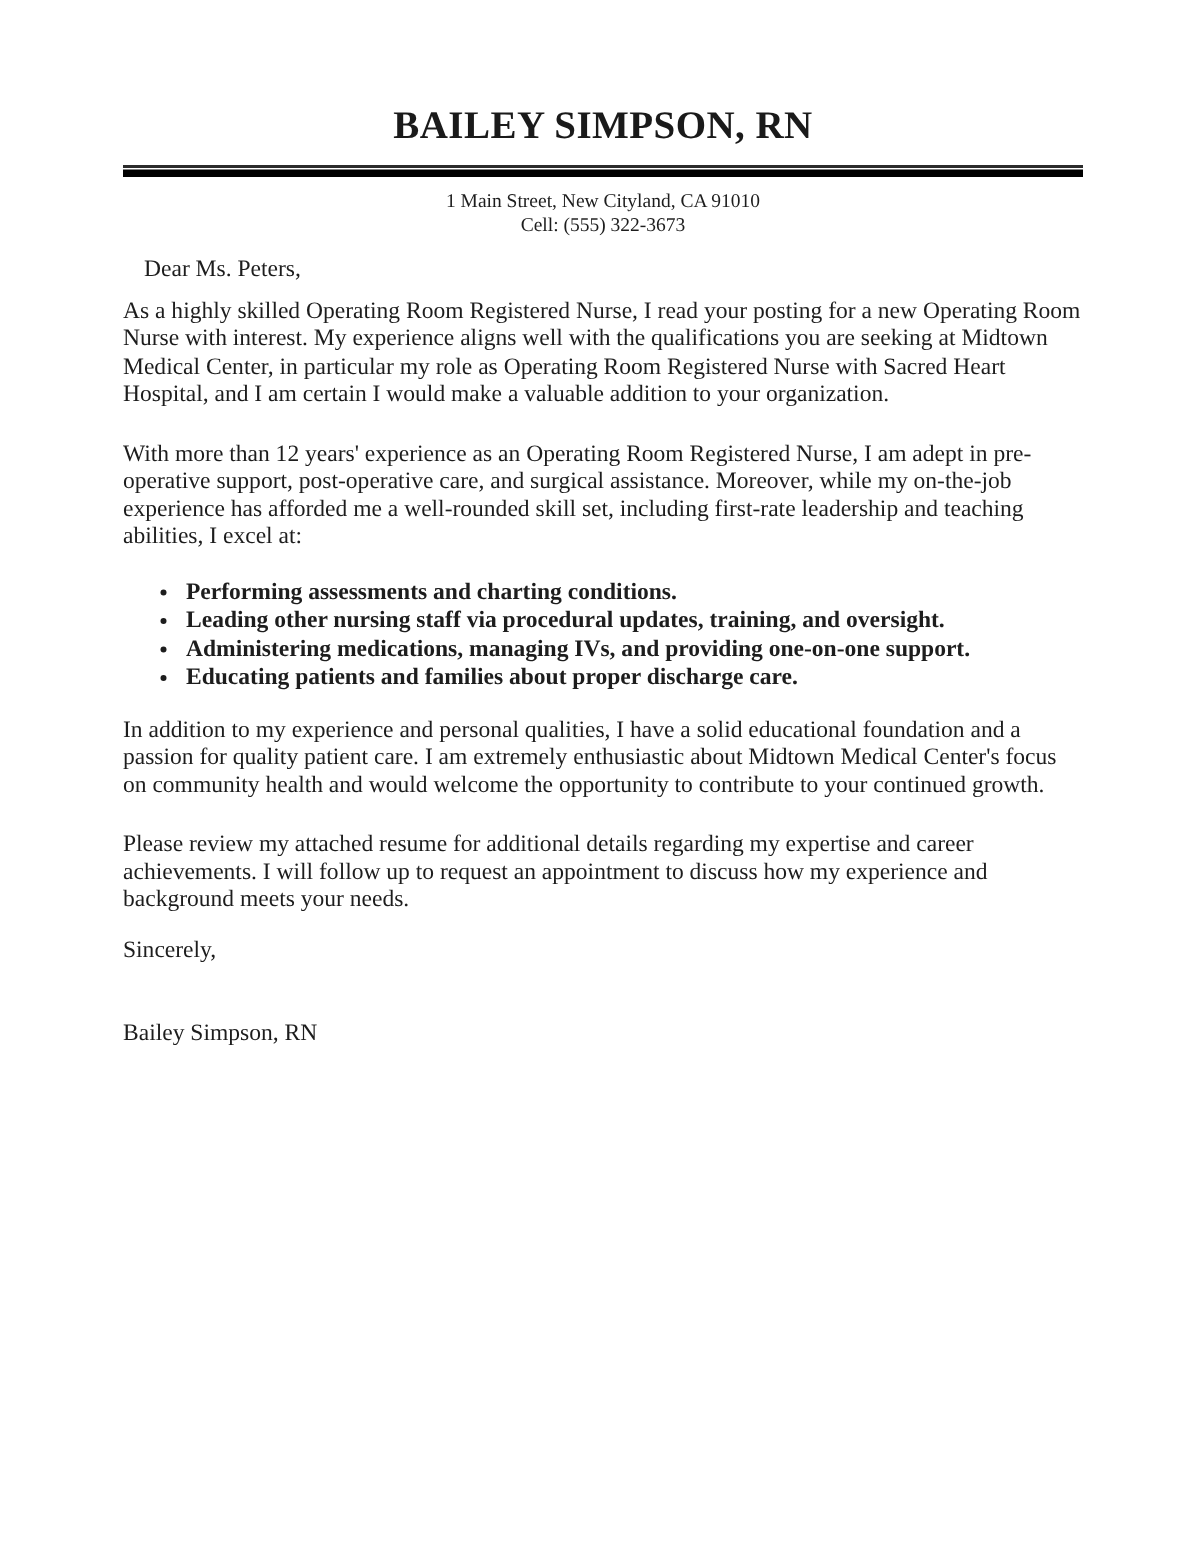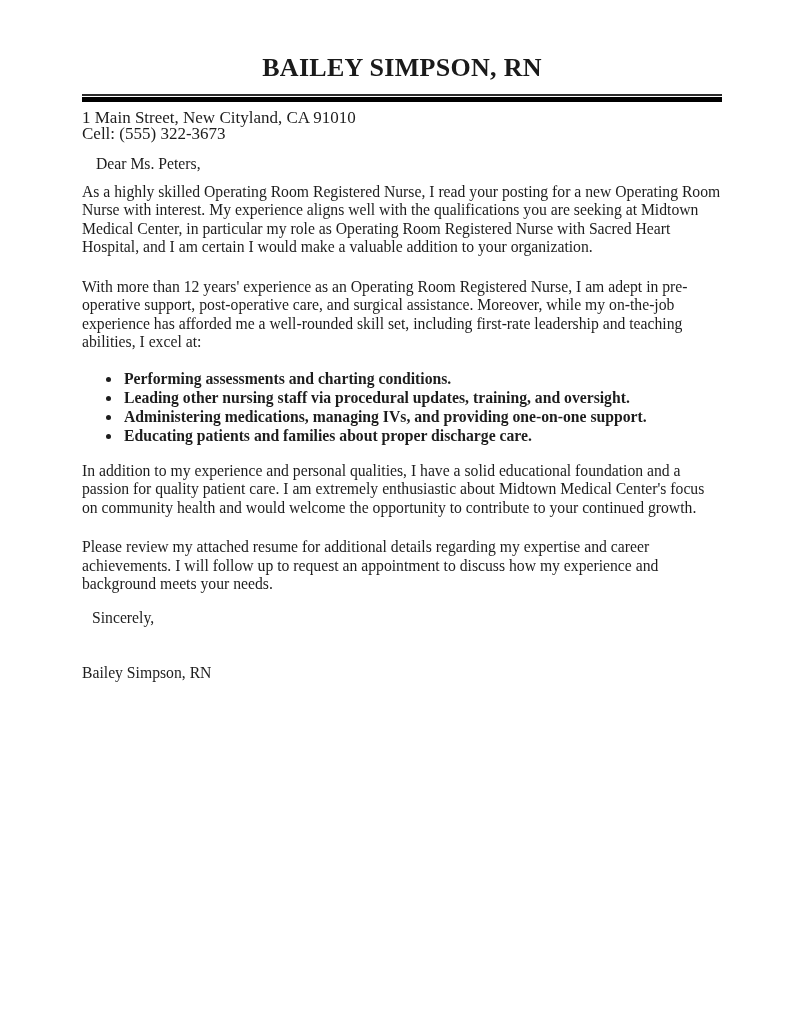--- a/index.html
+++ b/index.html
@@ -8,51 +8,51 @@
     width: 800px;
     height: 1035px;
     background: #ffffff;
     font-family: "Liberation Serif", "DejaVu Serif", serif;
     color: #1d1d1d;
     overflow: hidden;
   }
   .page {
     width: 800px;
     height: 1035px;
-    padding: 52px 78px 0 82px;
+    padding: 68px 78px 0 82px;
   }
   .doc-title {
     margin: 0;
     font-size: 26px;
     line-height: 32px;
     font-weight: bold;
     text-align: center;
     color: #1a1a1a;
     letter-spacing: 0.3px;
   }
   .header-rule { margin-top: 10px; }
   .rule-thin  { height: 2px; background: #2b2b2b; }
   .rule-gap   { height: 1px; background: transparent; }
   .rule-thick { height: 5px; background: #000000; }
   .contact-block {
     margin-top: 8px;
-    text-align: left;
-    font-size: 17px;
+    text-align: center;
+    font-size: 13px;
     line-height: 16px;
   }
   .contact-line { margin: 0; }
   .letter-body {
     font-size: 15.7px;
     line-height: 18.5px;
   }
   .salutation { margin: 13px 0 9px 14px; }
   .letter-body p.para { margin: 0 0 21px 0; }
   .letter-body p.para-tight { margin: 16px 0 15px 0; }
   .letter-body p.thanks { margin: 0 0 9px 0; }
-  .letter-body p.closing { margin: 10px; }
+  .letter-body p.closing { margin: 0; }
   ul.bullet-list {
     margin: -4px 0 17px 0;
     padding: 0 0 0 40px;
     list-style: disc outside;
   }
   ul.bullet-list li {
     line-height: 19px;
     padding-left: 2px;
     font-weight: bold;
   }

